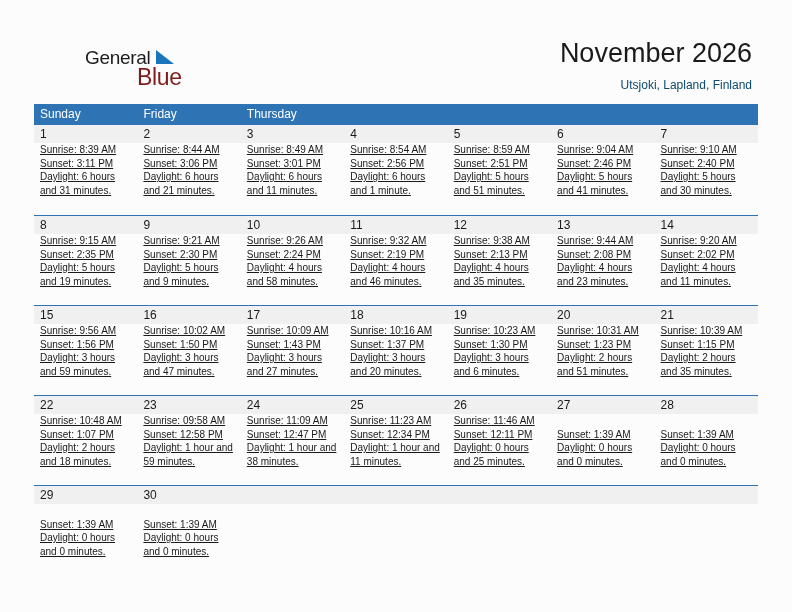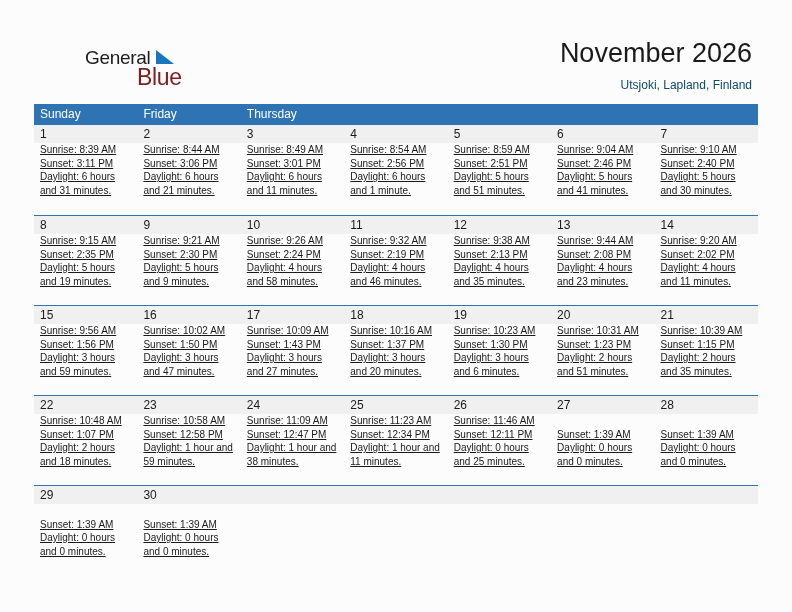--- a/index.html
+++ b/index.html
@@ -260,21 +260,21 @@
             <div class="info">
               <div class="blank">Sunrise: 10:48 AM</div>
               <div class="blank">Sunset: 1:07 PM</div>
               <div class="blank">Daylight: 2 hours</div>
               <div class="blank">and 18 minutes.</div>
             </div>
           </div>
           <div class="day">
             <div class="dnum">23</div>
             <div class="info">
-              <div class="blank">Sunrise: 10:58 AM</div>
+              <div class="blank">Sunrise: 09:58 AM</div>
               <div class="blank">Sunset: 12:58 PM</div>
               <div class="blank">Daylight: 1 hour and</div>
               <div class="blank">59 minutes.</div>
             </div>
           </div>
           <div class="day">
             <div class="dnum">24</div>
             <div class="info">
               <div class="blank">Sunrise: 11:09 AM</div>
               <div class="blank">Sunset: 12:47 PM</div>

